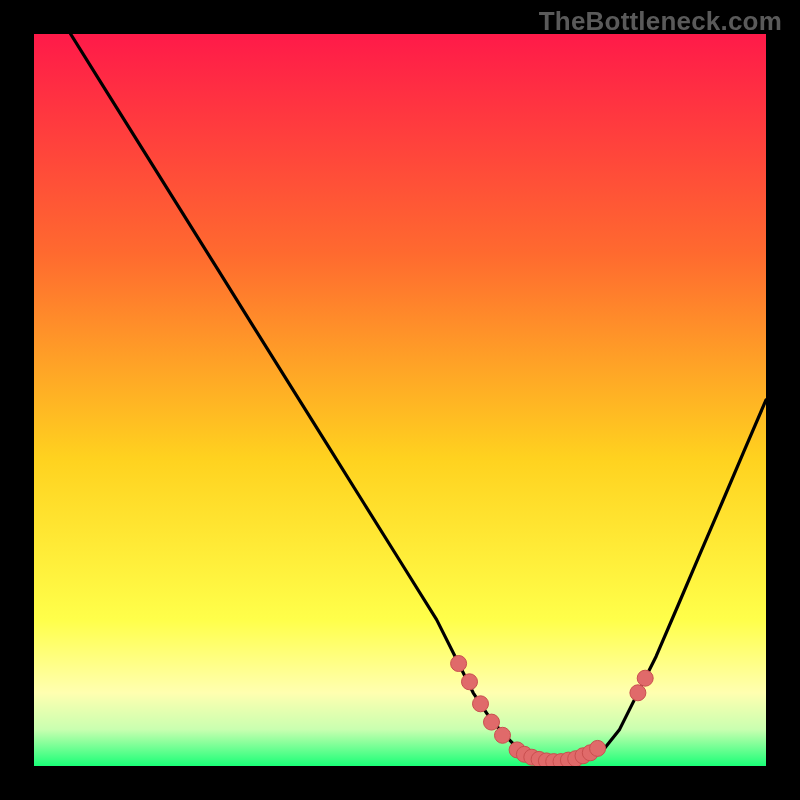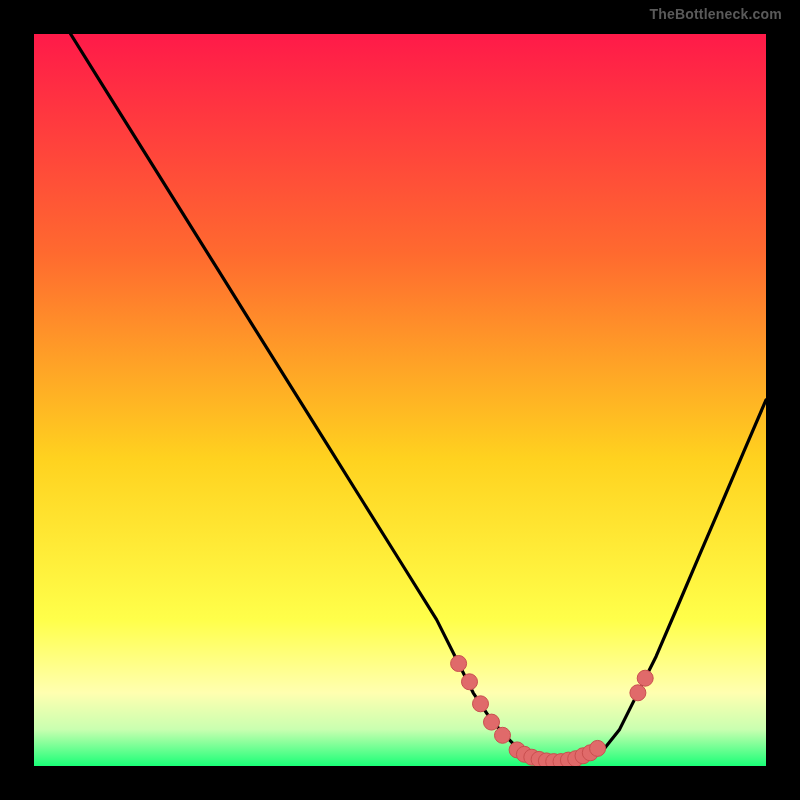--- a/index.html
+++ b/index.html
@@ -25,21 +25,21 @@
     top: 34px;
     width: 732px;
     height: 732px;
     overflow: hidden;
   }
   .attribution {
     position: absolute;
     top: 6px;
     right: 18px;
     color: #5a5a5a;
-    font-size: 14px;
+    font-size: 26px;
     font-weight: bold;
     letter-spacing: 0.2px;
   }
   svg {
     position: absolute;
     left: 0;
     top: 0;
   }
 </style>
 </head>

